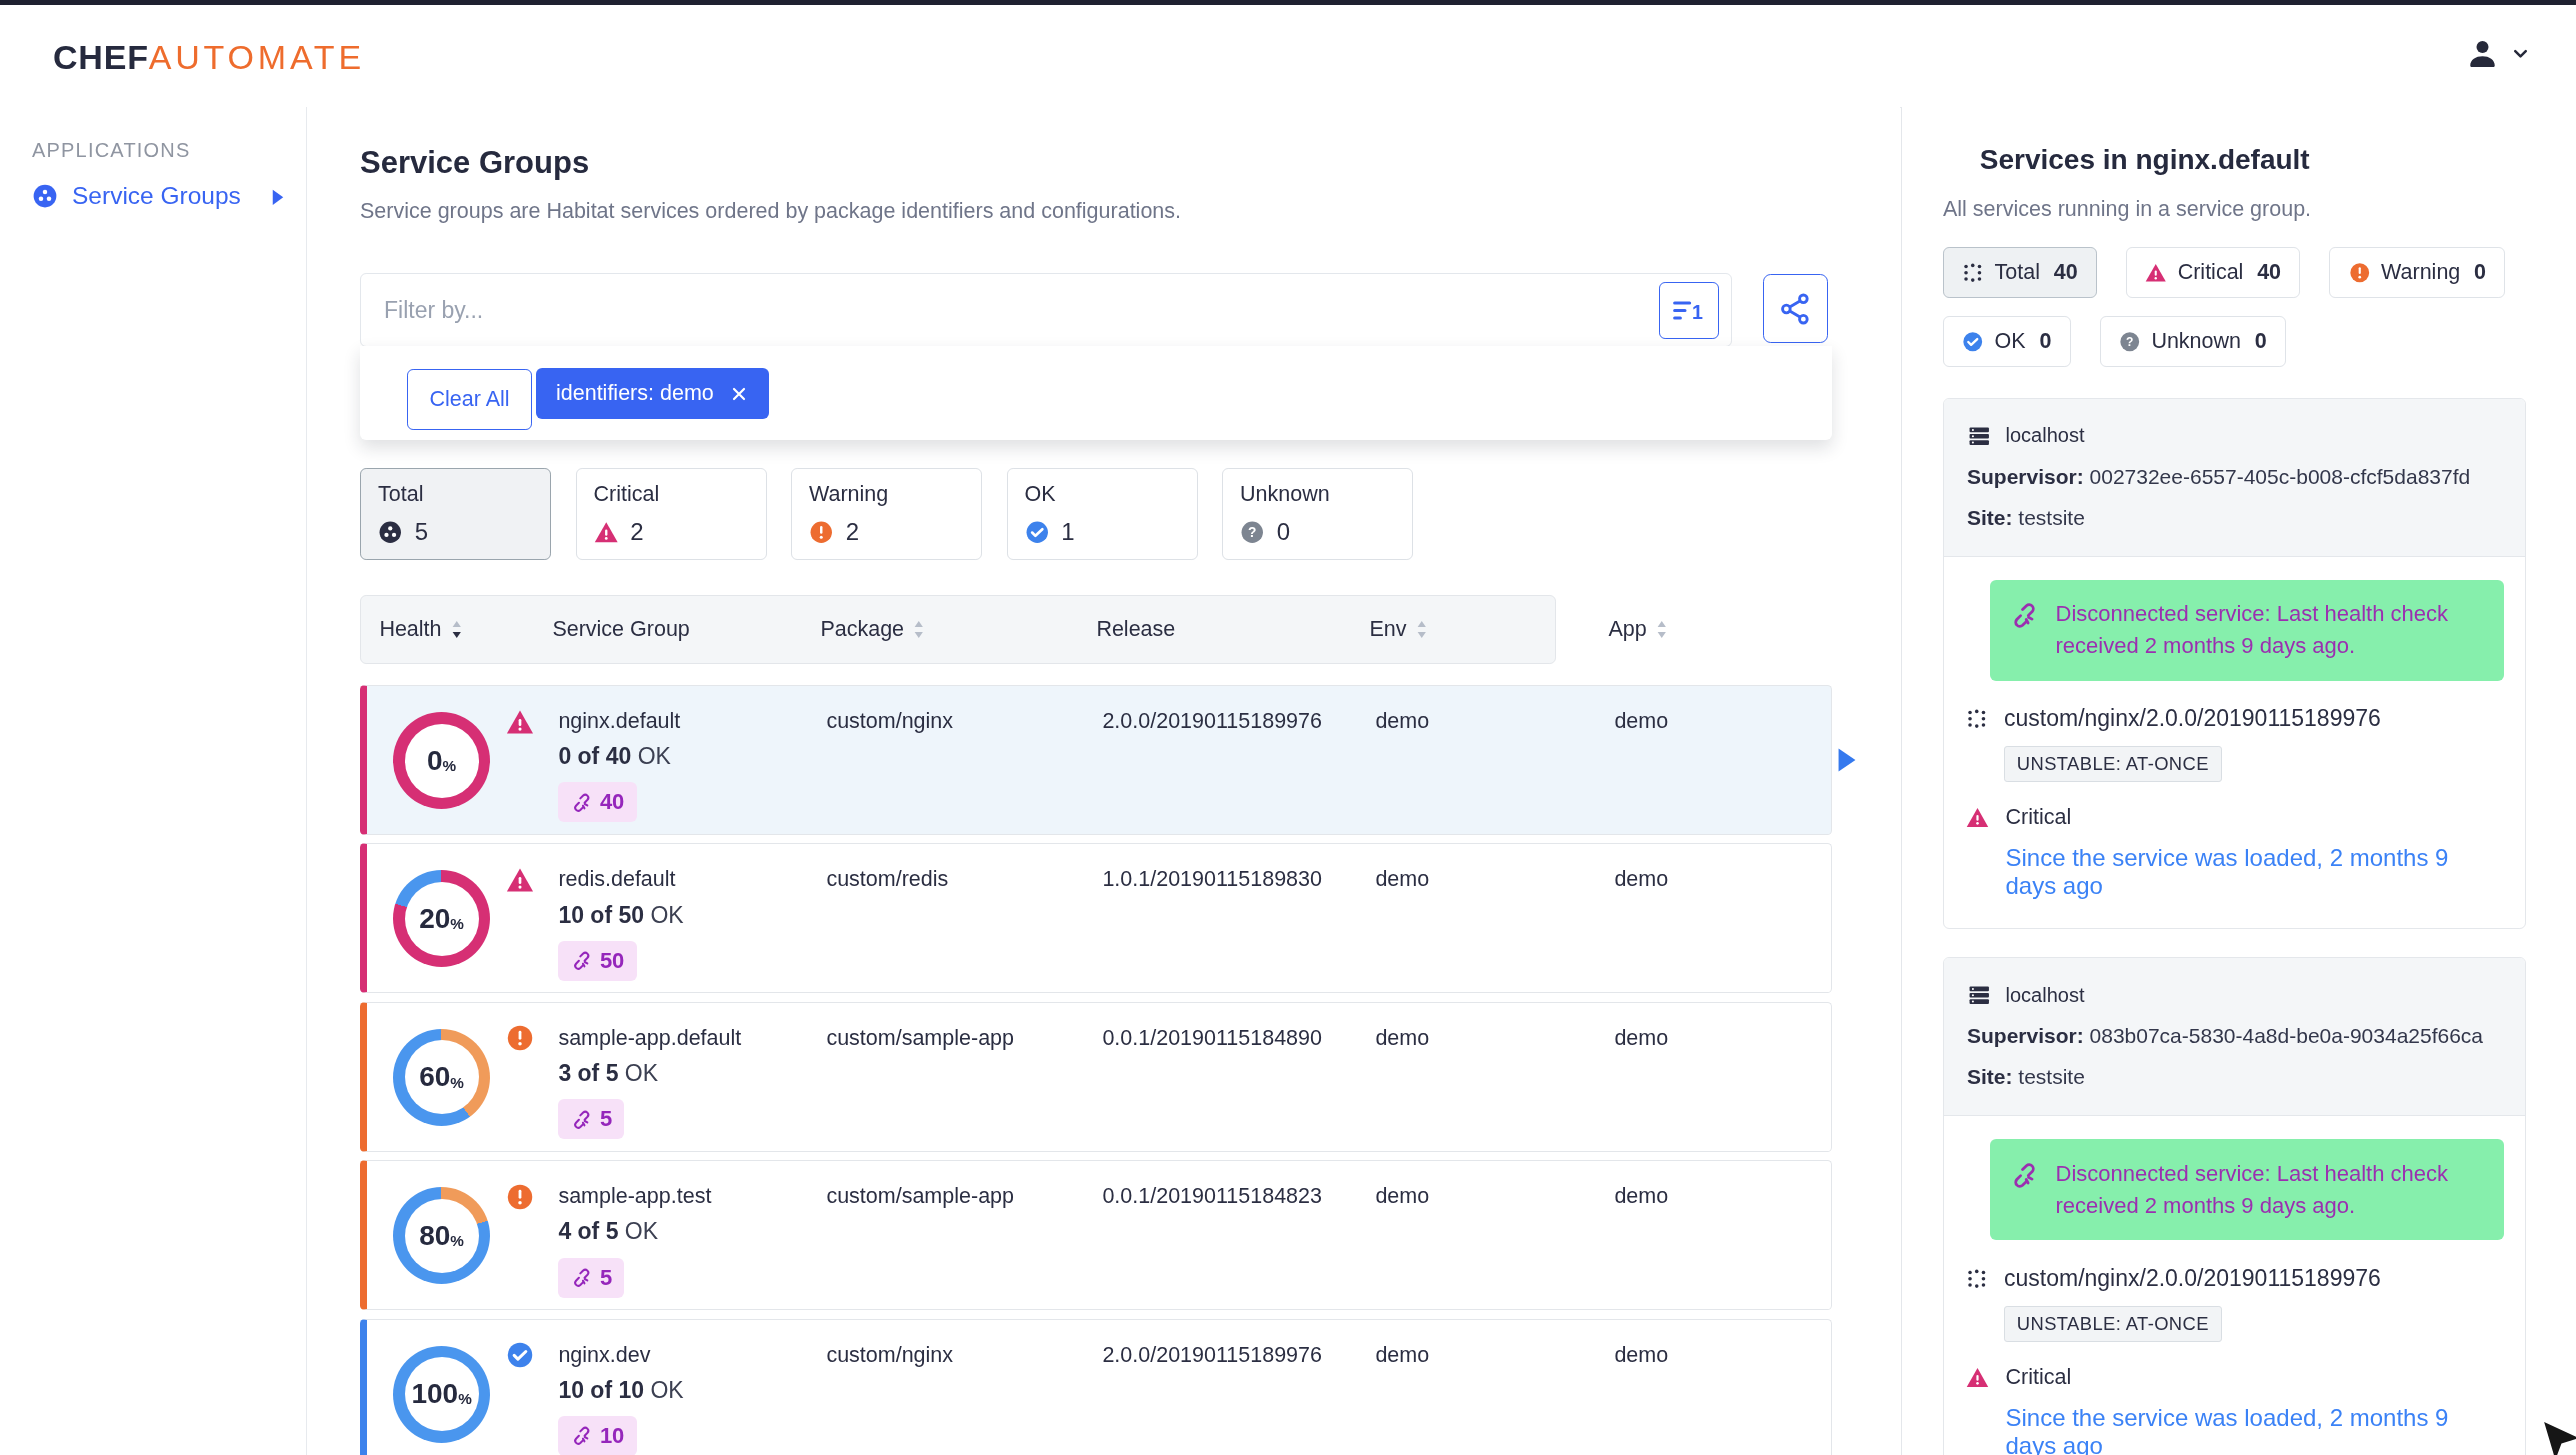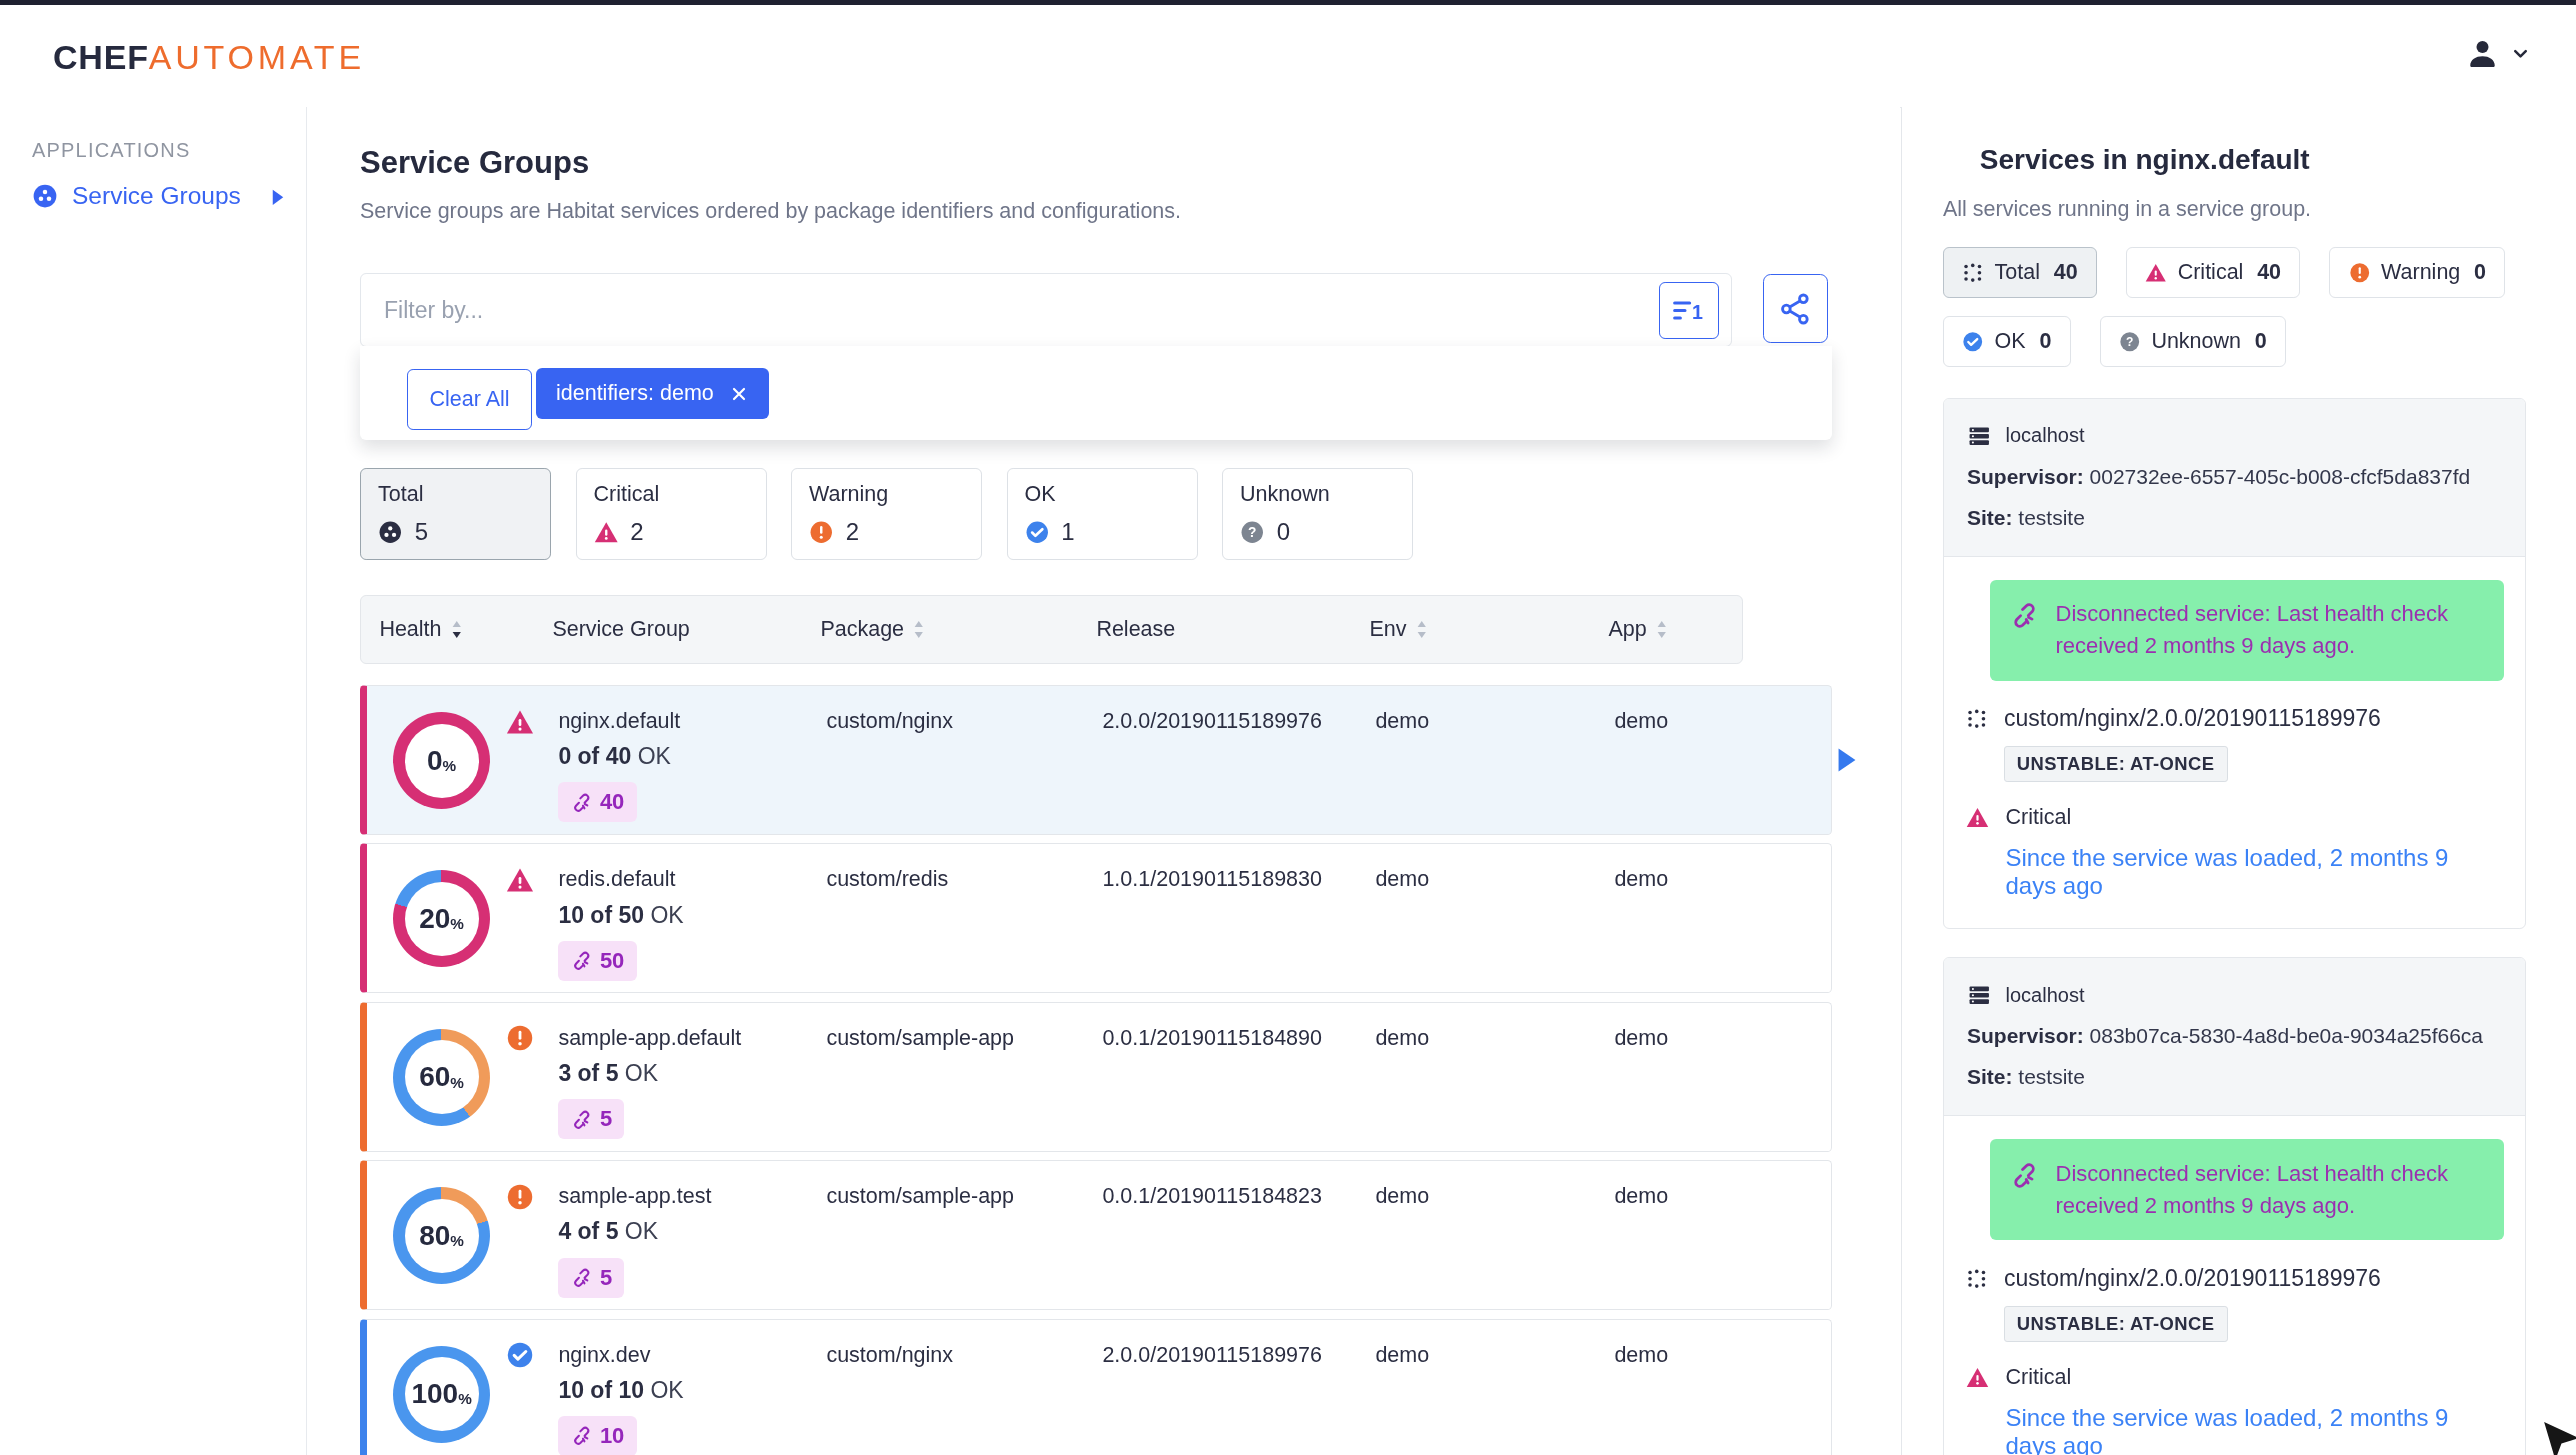--- a/index.html
+++ b/index.html
@@ -50,21 +50,21 @@
   .tabs { position:absolute; left:53px; top:361px; display:flex; gap:24.5px; }
   .tab { width:191px; height:92px; background:#fff; border:0.8px solid #dde1e6; border-radius:6.1px; padding:12.3px 17px; cursor:pointer; font-family:"Liberation Sans",sans-serif; text-align:left; }
   .tab.selected { background:#f0f2f4; border-color:#9aa5ad; }
   .tab .tab-label { display:block; font-size:21.5px; color:#2b2e42; }
   .tab .tab-count-row { display:flex; align-items:center; gap:12.3px; margin-top:10.7px; }
   .tab .ticon { width:24.5px; height:24.5px; display:inline-flex; }
   .tab .ticon svg { width:100%; height:100%; }
   .tab .tab-count { font-size:24px; color:#2b2e42; }
 
   
-  .thead { position:absolute; left:53px; top:488px; width:1383px; height:69px; background:#f4f6f8; border:0.8px solid #e3e6ea; border-radius:6.1px; display:grid; grid-template-columns:173px 268px 276px 273px 239px 1fr; align-items:center; padding-left:18.4px; }
+  .thead { position:absolute; left:53px; top:488px; width:1196px; height:69px; background:#f4f6f8; border:0.8px solid #e3e6ea; border-radius:6.1px; display:grid; grid-template-columns:173px 268px 276px 273px 239px 1fr; align-items:center; padding-left:18.4px; }
   .th { display:flex; align-items:center; gap:9.2px; font-size:21.5px; color:#2b2e42; cursor:pointer; }
   .th .sort { width:11.5px; height:19px; display:inline-flex; }
   .th .sort svg { width:100%; height:100%; }
   .th.sorted-desc .down { fill:#2b2e42; }
 
   .rows { position:absolute; left:53px; top:578px; width:1472px; }
   .sg-row { position:relative; display:grid; grid-template-columns:173px 268px 276px 273px 239px 1fr; height:150px; background:#fff; border:0.8px solid #e3e6ea; border-radius:4.6px; border-left:7.7px solid var(--accent,#d62f74); margin-bottom:8.4px; padding-left:18.4px; cursor:pointer; }
   .sg-row.selected { background:#eef5fb; }
   .cell { padding-top:23px; font-size:21.5px; color:#2b2e42; }
   .cell.health { position:relative; padding:0; }
@@ -113,21 +113,21 @@
   .svc-head .meta b { font-weight:700; color:#2b2e42; }
   .svc-body { padding:23px 21.5px 28px 21.5px; }
   .notice { background:#86efac; border-radius:6.1px; padding:18.4px 20px; display:flex; gap:17px;margin-left:24px; }
   .notice .notice-icon { width:29px; height:29px; flex:0 0 auto; margin-top:3.1px; display:inline-flex; }
   .notice .notice-icon svg { width:100%; height:100%; }
   .notice .notice-text { font-size:22px; line-height:32px; color:#9b2fb0; max-width:445px; }
   .pkg-row { display:flex; align-items:center; gap:17px; margin-top:24.5px; }
   .pkg-row .pkg-icon { width:21.5px; height:21.5px; display:inline-flex; }
   .pkg-row .pkg-icon svg { width:100%; height:100%; }
   .pkg-row .pkg-text { font-size:23px; color:#2b2e42; }
-  .tag { display:inline-block; margin:14px 0 0 38px; background:#f2f4f6; border:0.8px solid #d9dee3; border-radius:3.1px; padding:6.1px 12.3px; font-size:18.4px; font-weight:700; letter-spacing:0.4px; color:#2b2e42; }
+  .tag { display:inline-block; margin:14px 0 0 38px; background:#f2f4f6; border:0.8px solid #d9dee3; border-radius:3.1px; padding:6.1px 12.3px; font-size:18.4px; font-weight:400; letter-spacing:0.4px; color:#2b2e42; }
   .tag:empty { display:none; }
   .health-row { display:flex; align-items:center; gap:17px; margin-top:23px; }
   .health-row .crit-icon { width:23px; height:23px; display:inline-flex; }
   .health-row .crit-icon svg { width:100%; height:100%; }
   .health-row .health-text { font-size:21.5px; color:#2b2e42; }
   .since { margin:14px 0 0 40px; font-size:24px; color:#3b82f6; }
 
   .mouse-cursor { position:absolute; right:-10.7px; bottom:-12.3px; width:49px; height:49px; }
 </style>
 </head>

